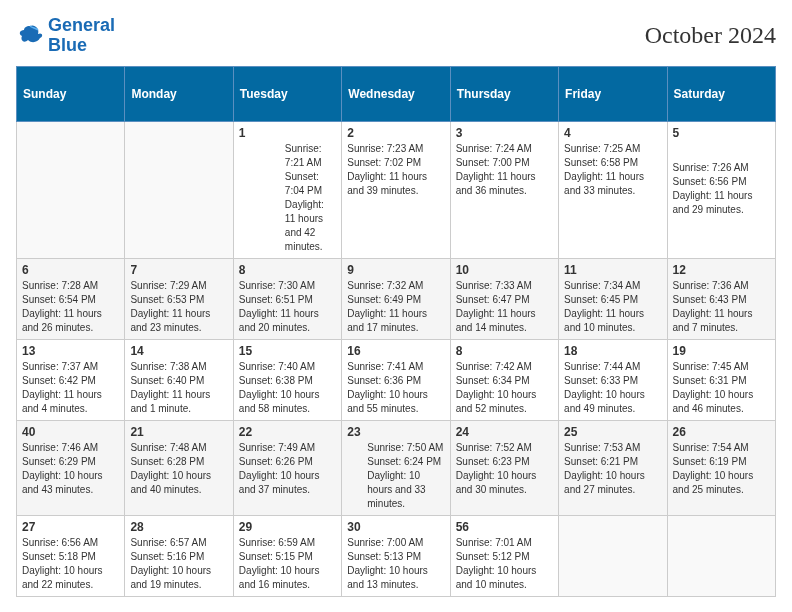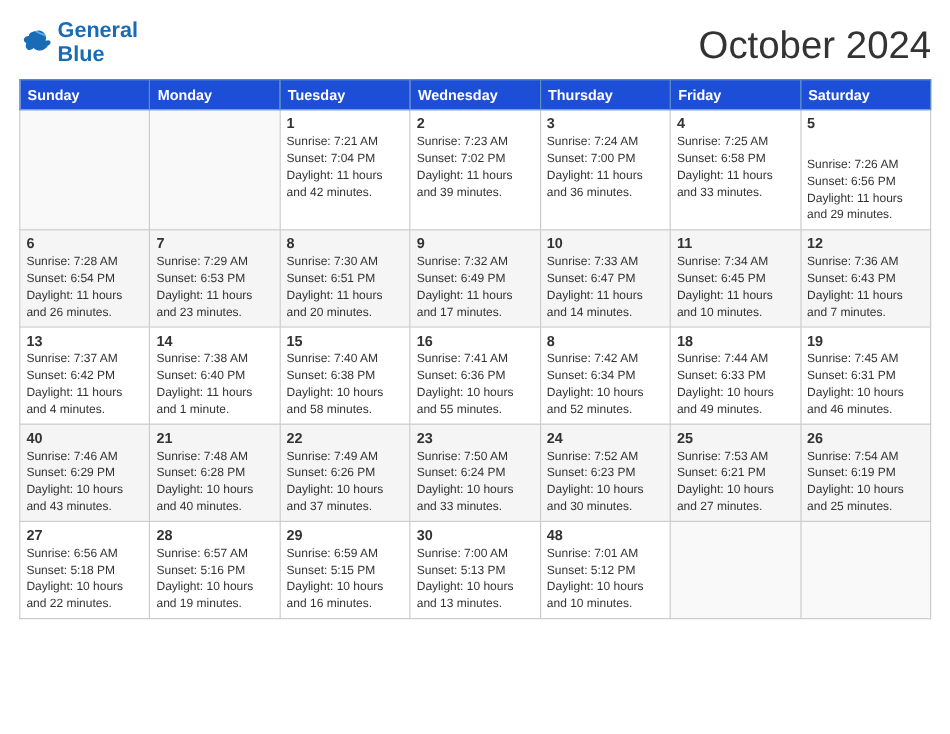--- a/index.html
+++ b/index.html
@@ -6,21 +6,21 @@
     body {
       font-family: Arial, sans-serif;
       background: #fff;
       width: 792px;
       min-height: 612px;
       padding: 16px;
     }
     .header {
       display: flex;
       justify-content: space-between;
-      align-items: flex-end;
+      align-items: center;
       margin-bottom: 10px;
     }
     .logo {
       display: flex;
       align-items: center;
       gap: 4px;
     }
     .logo-text {
       font-size: 18px;
       font-weight: bold;
@@ -31,38 +31,39 @@
       color: #1a6bb5;
     }
     .logo-bird {
       width: 28px;
       height: 28px;
     }
     .title-area {
       text-align: right;
     }
     .month-title {
-      font-size: 32px;
+      font-size: 24px;
       font-weight: normal;
       color: #333;
+      font-family: Liberation Serif, serif;
     }
     .location {
       font-size: 15px;
       color: #555;
     }
     .calendar {
       width: 100%;
       border-collapse: collapse;
       border: 1px solid #ccc;
     }
     .calendar th {
-      background: #1d4ed8;
+      background: #0369a1;
       color: #fff;
       text-align: left;
-      padding: 5px 6px;
+      padding: 20px 6px;
       font-size: 12px;
       font-weight: bold;
       border: 1px solid #5a8fc0;
     }
     .calendar td {
       vertical-align: top;
       padding: 4px 5px;
       border: 1px solid #ccc;
       width: 108px;
       min-height: 85px;
@@ -121,21 +122,21 @@
         <th>Friday</th>
         <th>Saturday</th>
       </tr>
   </thead>
   <tbody id="calendar-body">
   <tr>
         <td class="empty"></td>
         <td class="empty"></td>
         <td>
           <span class="day-num">1</span>
-          <div class="day-info" style="white-space: pre-line;">Sunrise: 7:21 AM
+          <div class="day-info" style="white-space: pre-line; margin-left: 46px;">Sunrise: 7:21 AM
 Sunset: 7:04 PM
 Daylight: 11 hours and 42 minutes.</div>
         </td>
         <td>
           <span class="day-num">2</span>
           <div class="day-info" style="white-space: pre-line;">Sunrise: 7:23 AM
 Sunset: 7:02 PM
 Daylight: 11 hours and 39 minutes.</div>
         </td>
         <td>
@@ -259,21 +260,21 @@
 Daylight: 10 hours and 40 minutes.</div>
         </td>
         <td>
           <span class="day-num">22</span>
           <div class="day-info" style="white-space: pre-line;">Sunrise: 7:49 AM
 Sunset: 6:26 PM
 Daylight: 10 hours and 37 minutes.</div>
         </td>
         <td>
           <span class="day-num">23</span>
-          <div class="day-info" style="white-space: pre-line;">Sunrise: 7:50 AM
+          <div class="day-info" style="white-space: pre-line; margin-left: 20px;">Sunrise: 7:50 AM
 Sunset: 6:24 PM
 Daylight: 10 hours and 33 minutes.</div>
         </td>
         <td>
           <span class="day-num">24</span>
           <div class="day-info" style="white-space: pre-line;">Sunrise: 7:52 AM
 Sunset: 6:23 PM
 Daylight: 10 hours and 30 minutes.</div>
         </td>
         <td>
@@ -308,21 +309,21 @@
 Sunset: 5:15 PM
 Daylight: 10 hours and 16 minutes.</div>
         </td>
         <td>
           <span class="day-num">30</span>
           <div class="day-info" style="white-space: pre-line;">Sunrise: 7:00 AM
 Sunset: 5:13 PM
 Daylight: 10 hours and 13 minutes.</div>
         </td>
         <td>
-          <span class="day-num">48</span>
+          <span class="day-num">56</span>
           <div class="day-info" style="white-space: pre-line;">Sunrise: 7:01 AM
 Sunset: 5:12 PM
 Daylight: 10 hours and 10 minutes.</div>
         </td>
         <td class="empty"></td>
         <td class="empty"></td>
       </tr>
     </tbody>
 </table>
 

